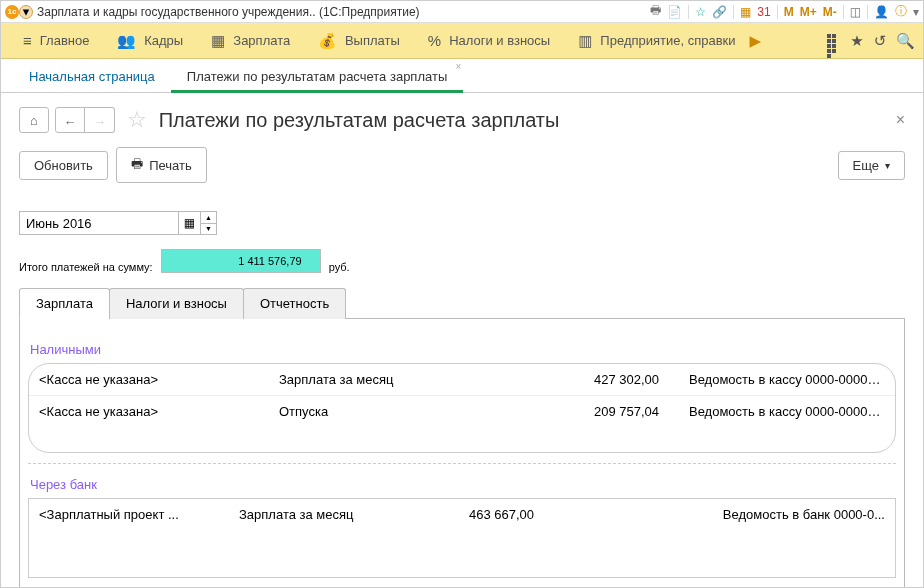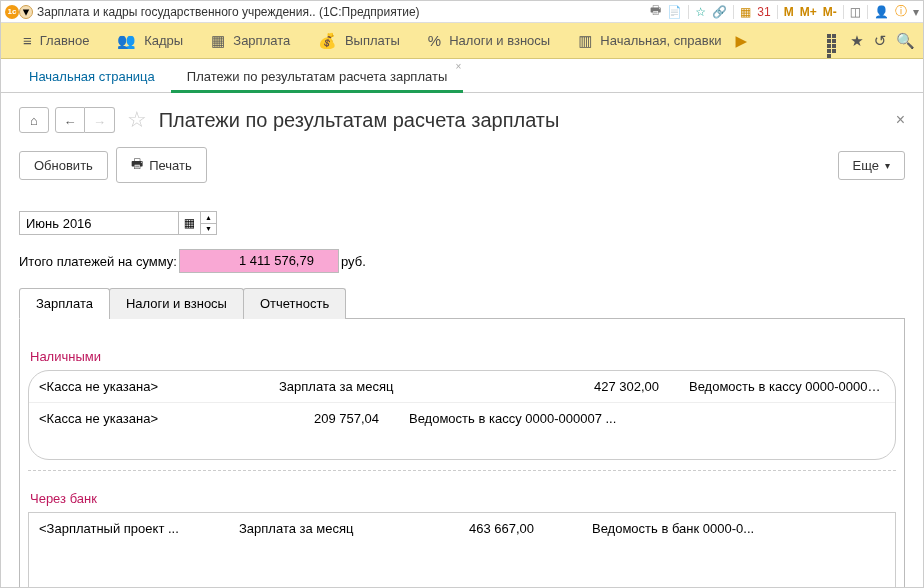--- a/index.html
+++ b/index.html
@@ -36,40 +36,40 @@
 .hdr-row .close-page { margin-left: auto; font-size: 16px; color: #888; cursor: pointer; }
 .toolbar-row { display: flex; align-items: center; gap: 8px; margin-bottom: 14px; }
 .btn { border: 1px solid #bbb; background: #fff; border-radius: 3px; padding: 6px 14px; font-size: 13px; cursor: pointer; color: #333; display: inline-flex; align-items: center; gap: 6px; }
 .btn-more { margin-left: auto; }
 .period-row { display: flex; align-items: flex-start; margin-bottom: 14px; margin-top: 28px; }
 .period-input { border: 1px solid #bbb; height: 24px; width: 160px; padding: 0 6px; font-size: 13px; }
 .period-cal { width: 22px; height: 24px; border: 1px solid #bbb; border-left: none; display: flex; align-items: center; justify-content: center; font-size: 12px; background: #fff; cursor: pointer; }
 .spinner { width: 16px; height: 24px; border: 1px solid #bbb; border-left: none; display: flex; flex-direction: column; }
 .spinner div { flex: 1; display: flex; align-items: center; justify-content: center; font-size: 7px; cursor: pointer; background: #fff; }
 .spinner div:first-child { border-bottom: 1px solid #bbb; }
-.total-row { display: flex; align-items: center; gap: 2px; margin-bottom: 14px; font-size: 13px; }
-.total-val { border: 1px solid #bbb; width: 160px; height: 24px; padding: 0 24px; text-align: right; line-height: 22px; background: #f9a8d4; }
+.total-row { display: flex; align-items: flex-end; gap: 8px; margin-bottom: 14px; font-size: 11px; }
+.total-val { border: 1px solid #bbb; width: 160px; height: 24px; padding: 0 18px; text-align: right; line-height: 22px; background: #5eead4; }
 .inner-tabs { display: flex; border-bottom: 1px solid #bbb; }
 .inner-tab { padding: 7px 16px; border: 1px solid #bbb; border-bottom: none; margin-right: -1px; font-size: 13px; cursor: pointer; background: #f0f0f0; position: relative; top: 1px; border-radius: 3px 3px 0 0; }
 .inner-tab.active { background: #fff; border-bottom: 1px solid #fff; }
 .tab-body { border: 1px solid #bbb; border-top: none; padding: 10px 8px; }
-.section-label { color: #be185d; font-size: 13px; margin: 20px 0 6px 2px; }
+.section-label { color: #8b5cf6; font-size: 13px; margin: 13px 0 6px 2px; }
 .tbl { border: 1px solid #ccc; width: 100%; }
 .tbl-row { display: flex; padding: 8px 10px; border-bottom: 1px solid #eee; font-size: 13px; }
 .tbl-row:last-child { border-bottom: none; }
 .col1 { flex: 0 0 240px; }
 .col2 { flex: 0 0 280px; }
 .col3 { flex: 0 0 100px; text-align: right; }
 .col4 { flex: 1; padding-left: 30px; white-space: nowrap; overflow: hidden; text-overflow: ellipsis; }
 .tbl.tall { height: 90px; border-radius: 21px; }
 .tbl.bank-t { height: 80px; margin-top: 4px; }
 .b-col1 { flex: 0 0 200px; }
 .b-col2 { flex: 0 0 230px; }
 .b-col3 { flex: 0 0 100px; text-align: left; }
-.b-col4 { flex: 1; padding-left: 23px; }
+.b-col4 { flex: 1; padding-left: 23px; text-align: right; }
 hr.dotted { border: none; border-top: 1px dashed #ccc; margin: 10px 0; }
 </style>
 </head>
 <body>
 
 <div class="title-bar">
   <div class="left">
     <span class="circle-icon ic-yellow">1c</span>
     <span class="circle-icon ic-down">▾</span>
     <span class="title-text">Зарплата и кадры государственного учреждения.. (1С:Предприятие)</span>
@@ -112,21 +112,21 @@
   <div class="nav-item">
       <span class="nav-icon">💰</span>
       <span>Выплаты</span>
     </div>
   <div class="nav-item">
       <span class="nav-icon">%</span>
       <span>Налоги и взносы</span>
     </div>
   <div class="nav-item">
       <span class="nav-icon">▥</span>
-      <span>Начальная, справки</span>
+      <span>Предприятие, справки</span>
     </div>
   <span class="nav-icon" style="color:#c80">▶</span>
   <div class="nav-right">
     <span class="grid-icon">
         <span></span>
         <span></span>
         <span></span>
         <span></span>
         <span></span>
         <span></span>
@@ -196,20 +196,21 @@
     <div class="section-label">Наличными</div>
     <div class="tbl tall">
       <div class="tbl-row">
         <div class="col1">&lt;Касса не указана&gt;</div>
         <div class="col2">Зарплата за месяц</div>
         <div class="col3">427 302,00</div>
         <div class="col4">Ведомость в кассу 0000-000006 ...</div>
       </div>
       <div class="tbl-row">
         <div class="col1">&lt;Касса не указана&gt;</div>
+        <div class="col2">Отпуска</div>
         <div class="col3">209 757,04</div>
         <div class="col4">Ведомость в кассу 0000-000007 ...</div>
       </div>
     </div>
 
     <hr class="dotted">
 
     <div class="section-label">Через банк</div>
     <div class="tbl bank-t">
       <div class="tbl-row">

